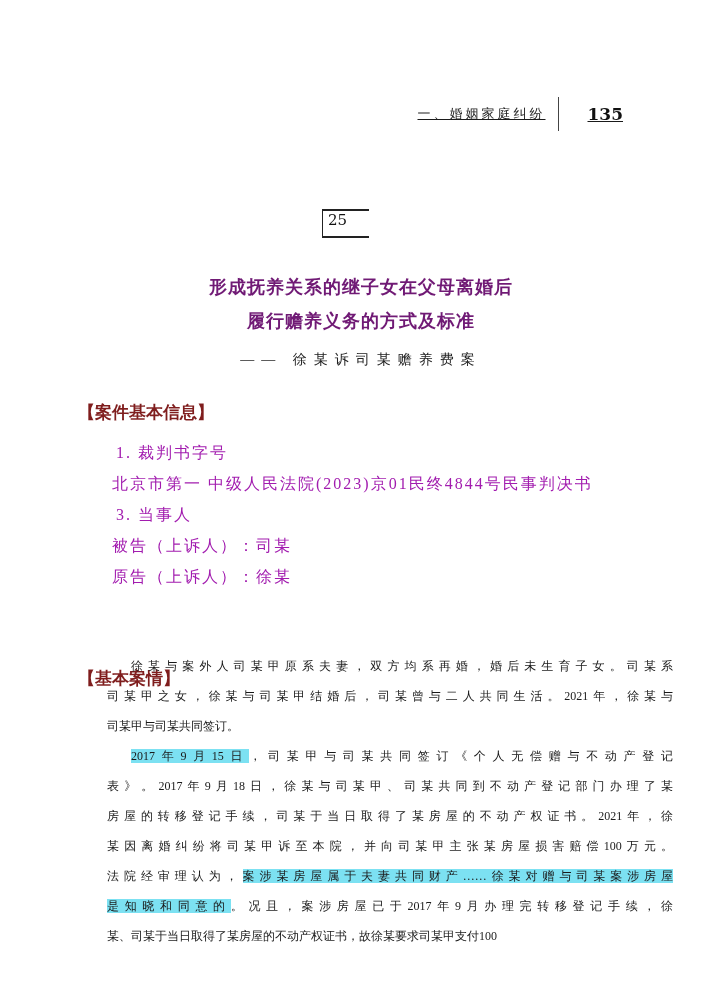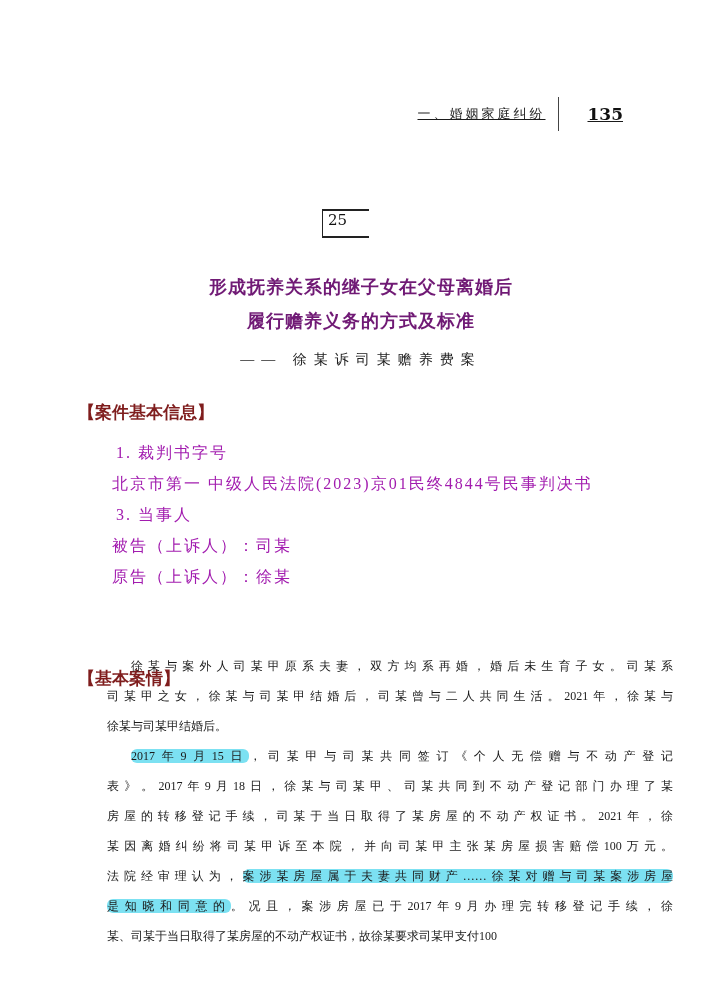--- a/index.html
+++ b/index.html
@@ -75,21 +75,21 @@
   .body-block{
     position:absolute;top:651px;left:78px;width:566px;
     font-size:12px;line-height:30px;color:#1a1a1a;margin-left:29px;
   }
   .body-line{
     text-align:justify;
     text-align-last:justify;
   }
   .body-line.last{text-align-last:left;}
   .body-line.indent{text-indent:2em;}
-  .hl{background:var(--hl,#7ce1f2);border-radius:6px;}
+  .hl{background:var(--hl,#7ce1f2);}
 </style>
 </head>
 <body>
 
 <div class="page">
 
   <div class="header">
     <span class="header-title">一、婚姻家庭纠纷</span>
     <span class="header-divider"></span>
     <span class="header-page">135</span>
@@ -113,21 +113,21 @@
       <div class="info-item numbered">3. 当事人</div>
       <div class="info-item">被告（上诉人）：司某</div>
       <div class="info-item">原告（上诉人）：徐某</div>
     </div>
 
   <div class="section-heading heading-case-facts">【基本案情】</div>
 
   <div class="body-block" id="body-block">
       <div class="body-line indent"><span>徐某与案外人司某甲原系夫妻，双方均系再婚，婚后未生育子女。司某系</span></div>
       <div class="body-line"><span>司某甲之女，徐某与司某甲结婚后，司某曾与二人共同生活。2021年，徐某与</span></div>
-      <div class="body-line last"><span>徐某与司某甲结婚后。</span></div>
+      <div class="body-line last"><span>司某甲与司某共同签订。</span></div>
       <div class="body-line indent"><span class="hl">2017年9月15日</span><span>，司某甲与司某共同签订《个人无偿赠与不动产登记</span></div>
       <div class="body-line"><span>表》。2017年9月18日，徐某与司某甲、司某共同到不动产登记部门办理了某</span></div>
       <div class="body-line"><span>房屋的转移登记手续，司某于当日取得了某房屋的不动产权证书。2021年，徐</span></div>
       <div class="body-line"><span>某因离婚纠纷将司某甲诉至本院，并向司某甲主张某房屋损害赔偿100万元。</span></div>
       <div class="body-line"><span>法院经审理认为，</span><span class="hl">案涉某房屋属于夫妻共同财产……徐某对赠与司某案涉房屋</span></div>
       <div class="body-line"><span class="hl">是知晓和同意的</span><span>。况且，案涉房屋已于2017年9月办理完转移登记手续，徐</span></div>
       <div class="body-line last"><span>某、司某于当日取得了某房屋的不动产权证书，故徐某要求司某甲支付100</span></div>
     </div>
 
 </div>

